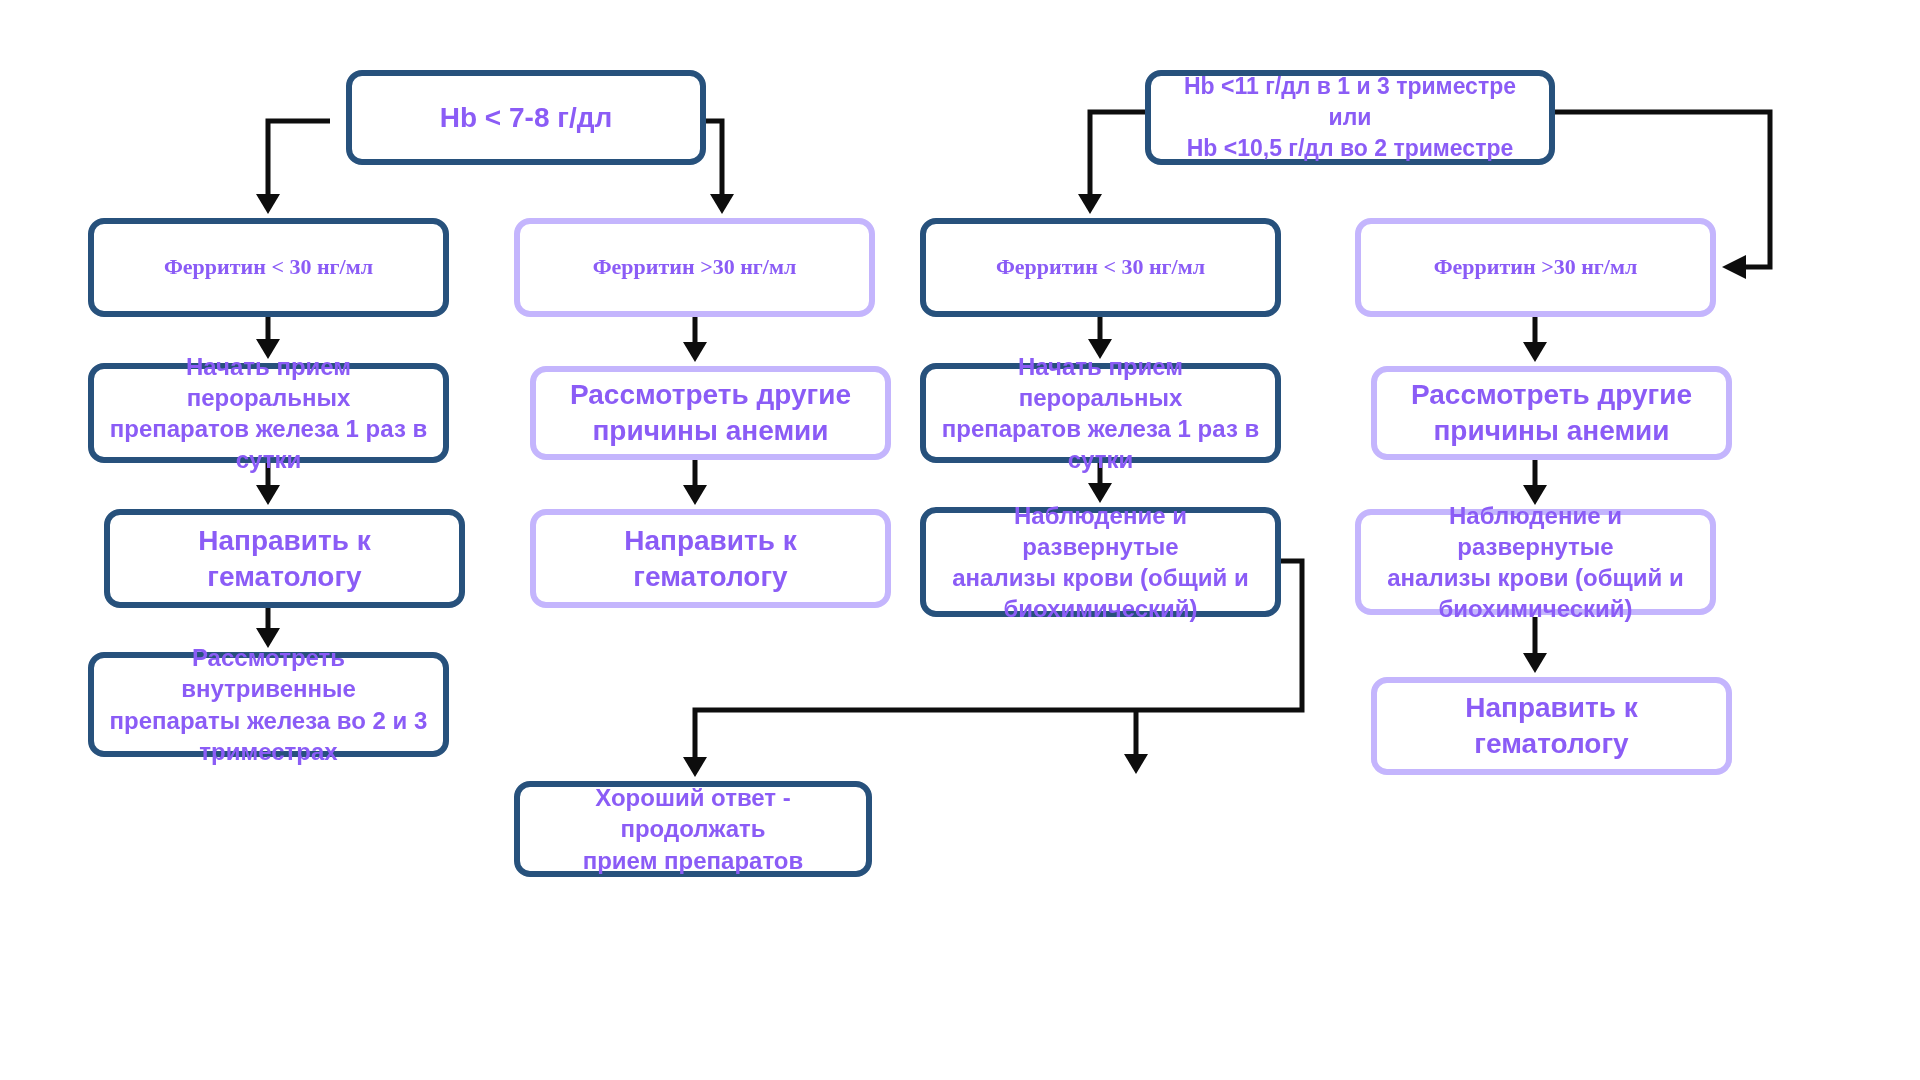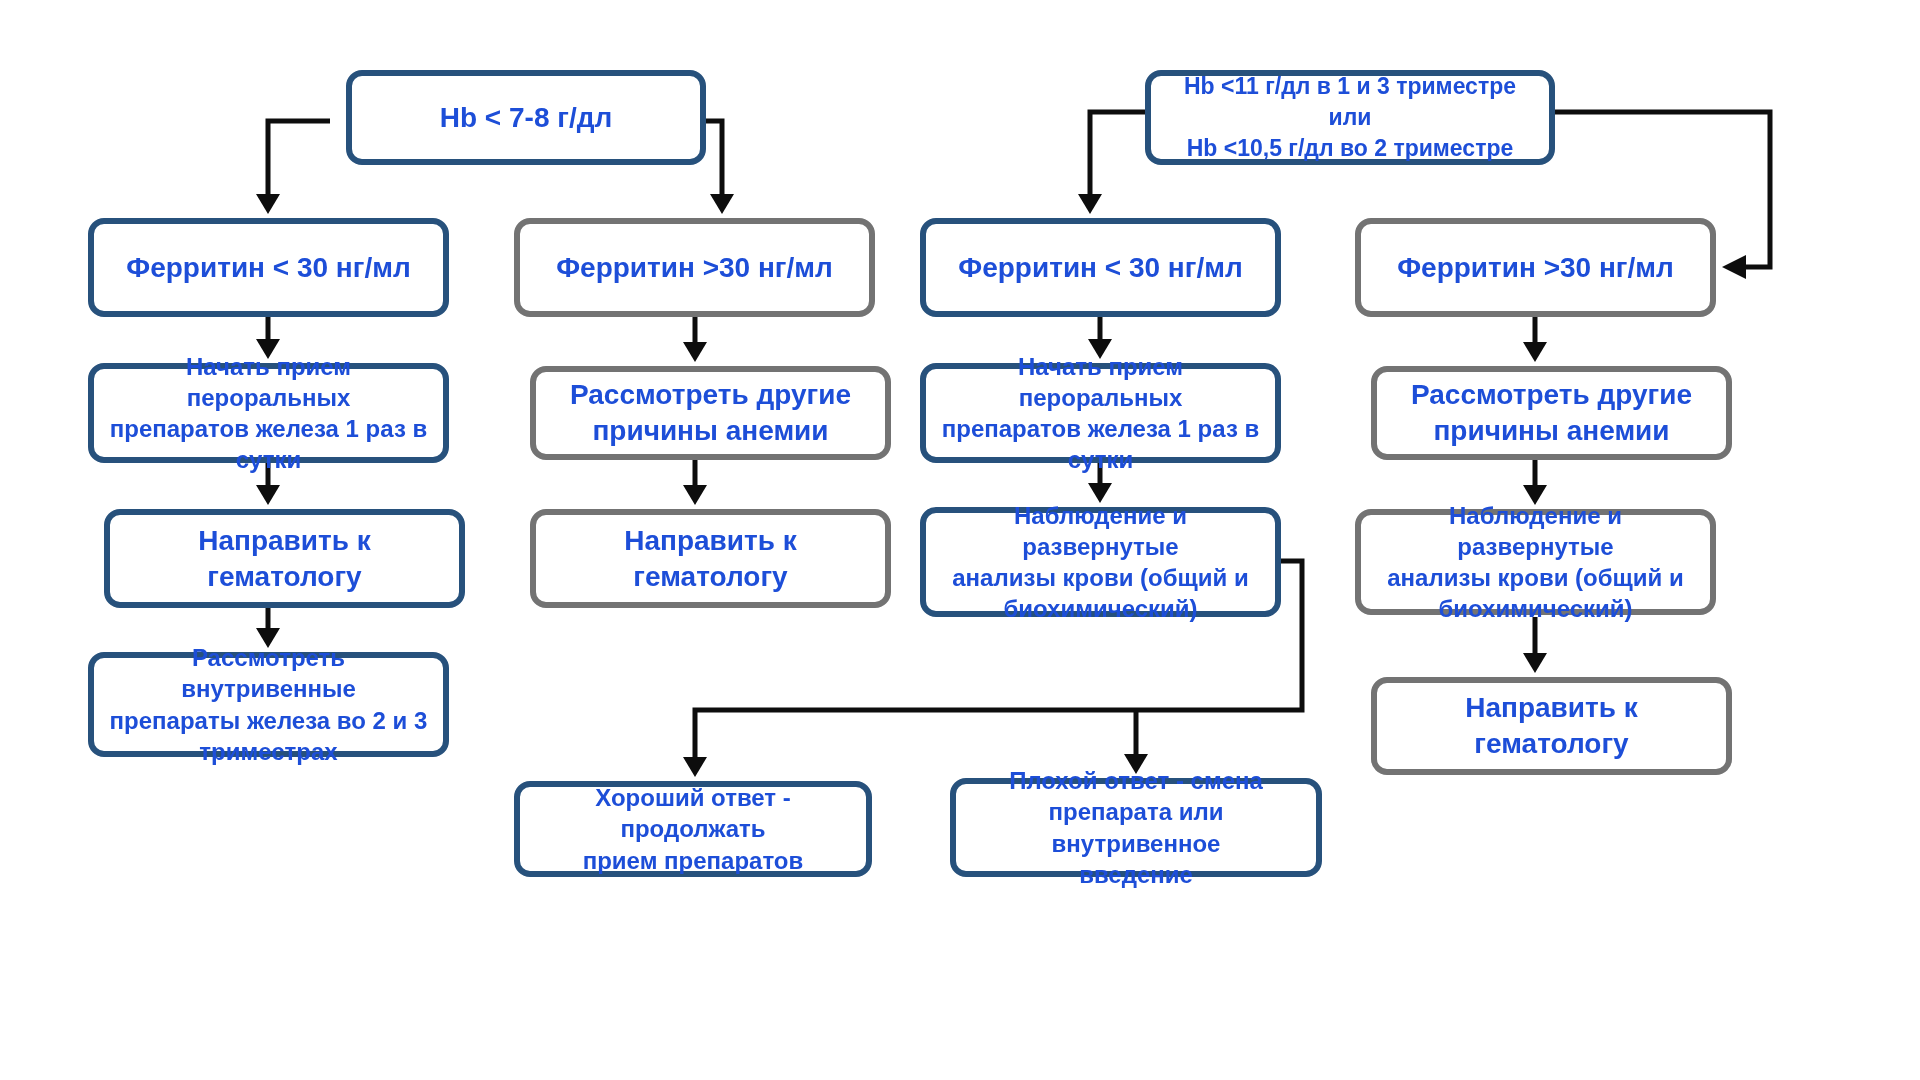--- a/index.html
+++ b/index.html
@@ -18,31 +18,31 @@
   }
   .node {
     position: absolute;
     box-sizing: border-box;
     background: #ffffff;
     display: flex;
     align-items: center;
     justify-content: center;
     text-align: center;
     font-weight: bold;
-    color: #1d4ed8;
+    color: #8b5cf6;
     white-space: pre-line;
     border-radius: 16px;
     padding: 6px 12px;
     line-height: 1.28;
     z-index: 2;
   }
   .dark  { border: 6px solid #27517c; }
-  .light { border: 6px solid #737373; }
+  .light { border: 6px solid #c4b5fd; }
   .fs28 { font-size: 28px; margin-left: 16px; }
-  .fs26 { font-size: 28px; }
+  .fs26 { font-size: 22px; font-family: Liberation Serif, serif; }
   .fs23 { font-size: 23px; line-height: 1.35; }
   .fs21 { font-size: 24px; line-height: 1.3; }
   .conn { stroke: #0d0d0d; stroke-width: 5; fill: none; }
   .arrowhead { fill: #0d0d0d; stroke: none; }
 </style>
 </head>
 <body>
 
 <div id="canvas">
 
@@ -139,17 +139,14 @@
 биохимический)</div>
 
   <div class="node dark fs21" style="left:88px;   top:652px; width:361px; height:105px;">Рассмотреть внутривенные
 препараты железа во 2 и 3
 триместрах</div>
   <div class="node light fs28" style="left:1355px; top:677px; width:361px; height:98px;">Направить к
 гематологу</div>
 
   <div class="node dark fs21" style="left:514px;  top:781px; width:358px; height:96px;">Хороший ответ - продолжать
 прием препаратов</div>
-  <div class="node dark fs21" style="left:950px;  top:778px; width:372px; height:99px;">Плохой ответ - смена
-препарата или внутривенное
-введение</div>
 
 </div>
 
 </body></html>

